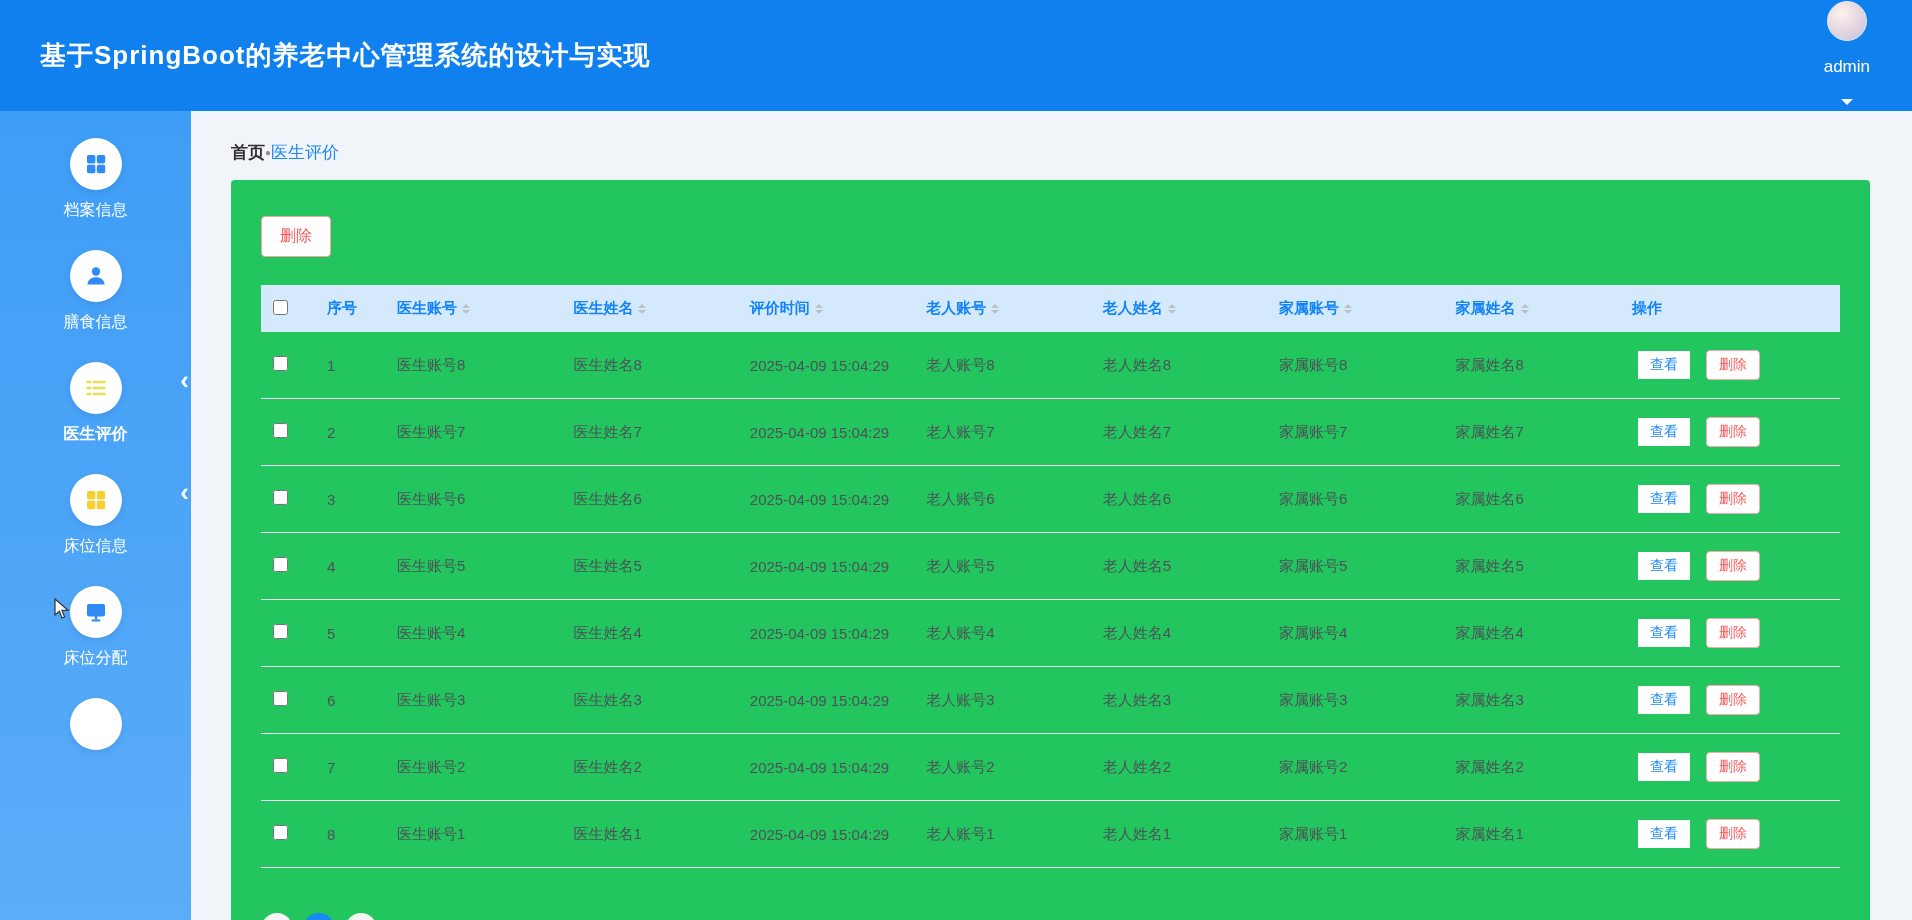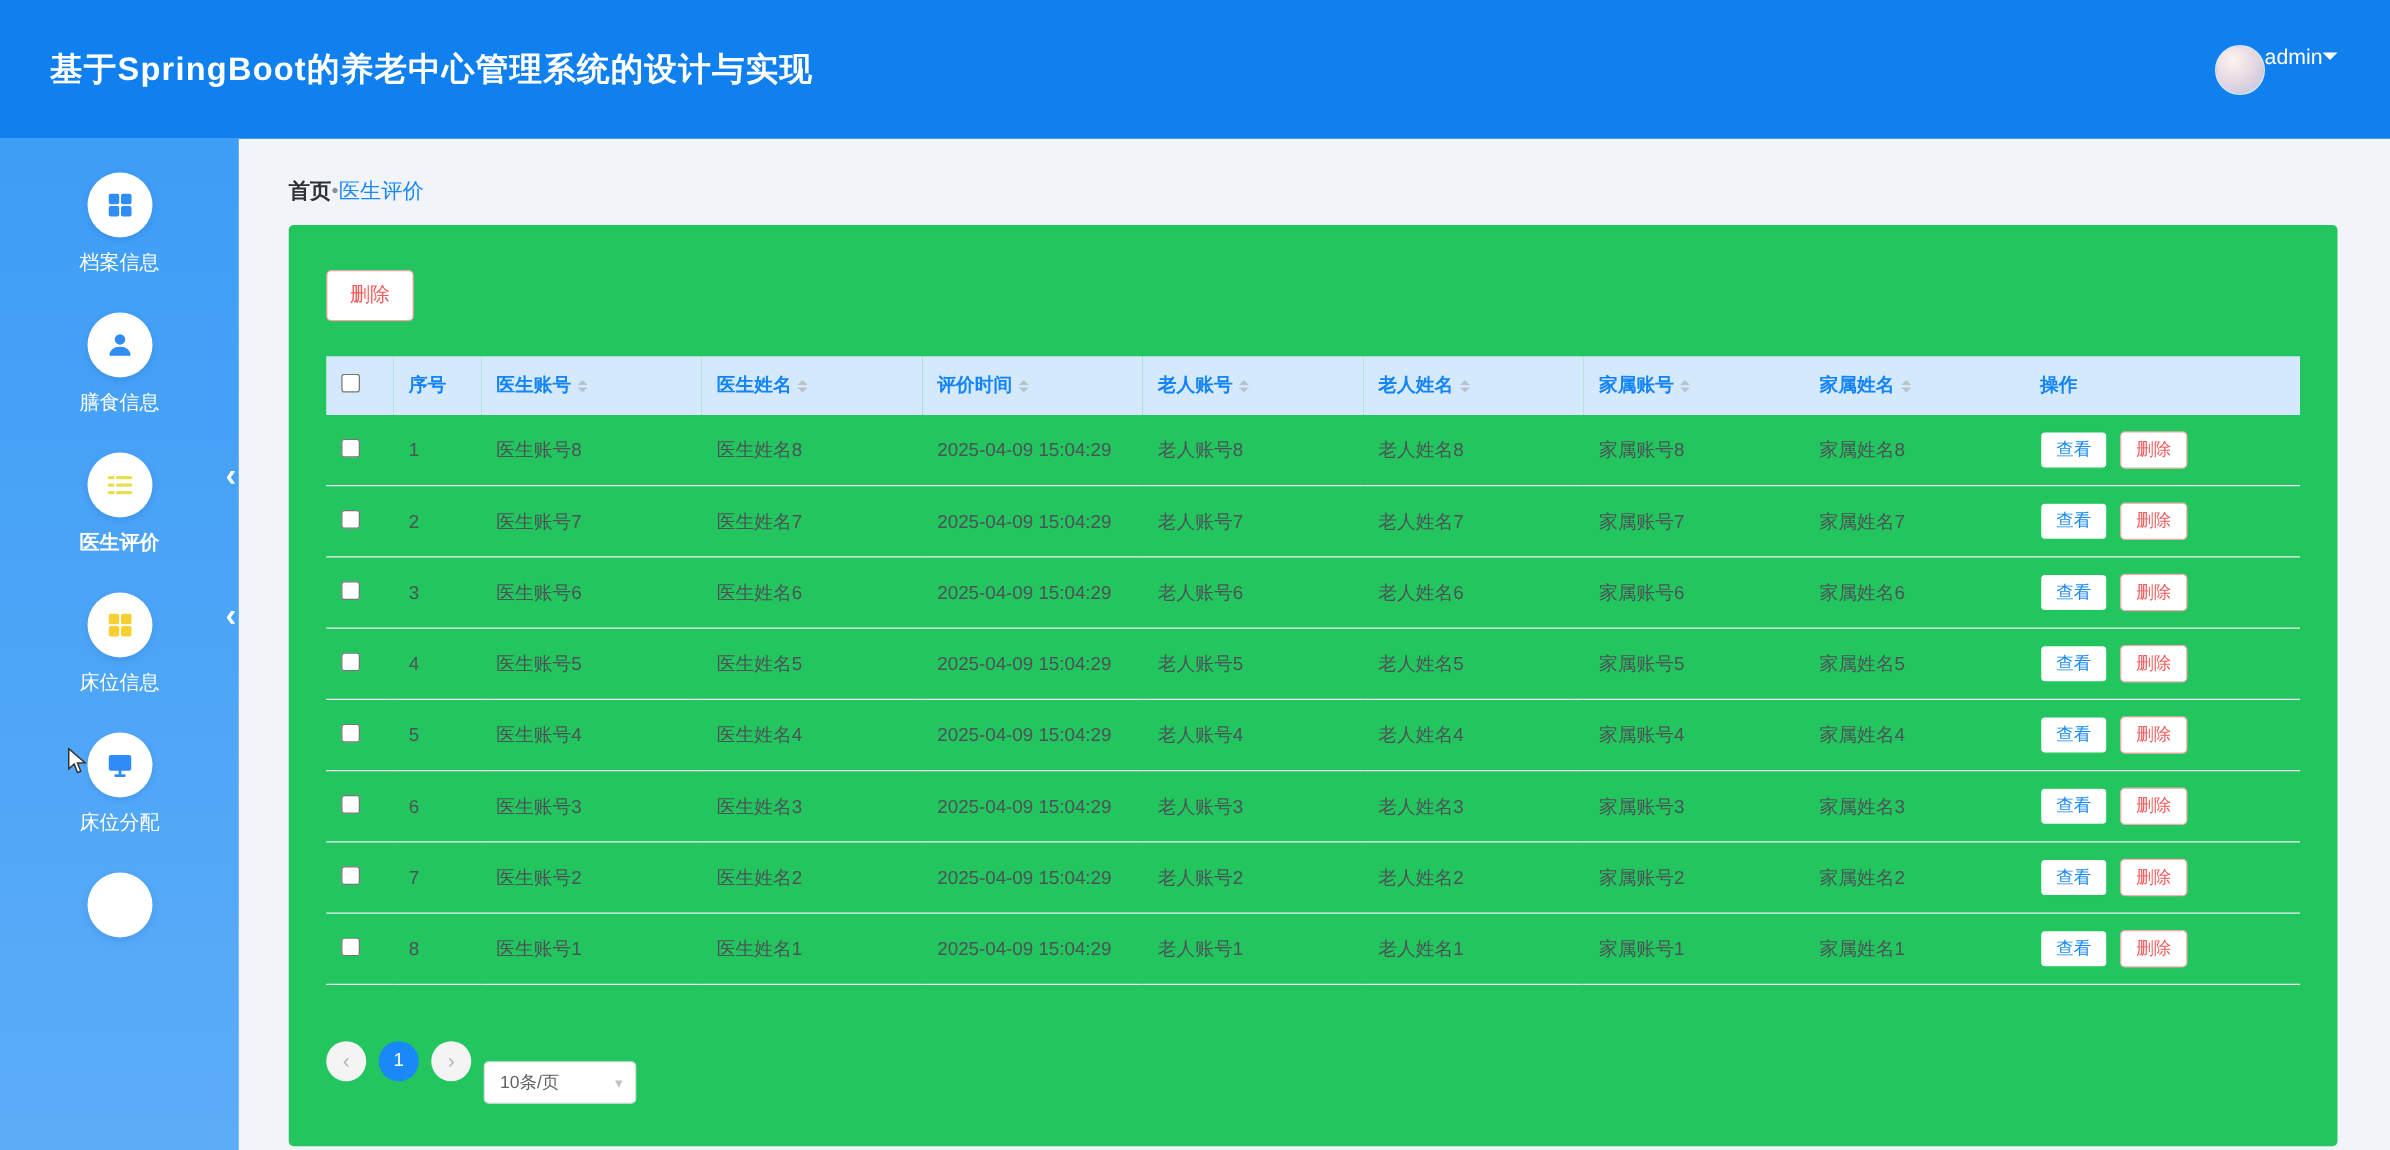--- a/index.html
+++ b/index.html
@@ -7,21 +7,21 @@
   body {
     font-family:"Liberation Sans","DejaVu Sans",sans-serif;
     background:#f1f4f9; position:relative; font-size:15px; color:#606266;
   }
   
   .topbar {
     height:111px; background:#1180ef; display:flex; align-items:center;
     justify-content:space-between; padding:0 42px 0 40px;
   }
   .topbar .title { color:#ffffff; font-size:26px; font-weight:bold; letter-spacing:1px; }
-  .user-menu { display:flex; align-items:flex-start; gap:0; cursor:pointer; }
+  .user-menu { display:flex; align-items:center; gap:16px; cursor:pointer;flex-direction:column; }
   .avatar {
     width:40px; height:40px; border-radius:50%;
     background:radial-gradient(circle at 35% 30%, #fdf3ef 0%, #e8d9e2 45%, #b9c4dd 100%);
     border:1px solid #dfeafc;
   }
   .username { color:#ffffff; font-size:17px; }
   .caret-down {
     width:0; height:0; border:6px solid transparent; border-top-color:#ffffff;
     margin-top:6px;
   }
@@ -74,21 +74,21 @@
   tbody td {
     padding:13px 12px; font-size:15px; color:#4d5257;
     border-bottom:1px solid #eef1f6; white-space:nowrap;
   }
   input[type=checkbox] { width:15px; height:15px; cursor:pointer; }
   .sort { display:inline-flex; flex-direction:column; margin-left:5px; vertical-align:middle; }
   .sort span { width:0; height:0; border:4px solid transparent; }
   .sort .up   { border-bottom-color:#b9c2cc; margin-bottom:2px; }
   .sort .down { border-top-color:#b9c2cc; }
   .btn-view {
-    background:#ffffff; color:#1989fa; border:1px solid #22c55e; border-radius:4px;
+    background:#ffffff; color:#1989fa; border:6px solid #22c55e; border-radius:4px;
     padding:5px 12px; font-size:14px; cursor:pointer;
   }
   .btn-del {
     background:#ffffff; color:#f25b5b; border:1px solid #f3abab; border-radius:4px;
     padding:5px 12px; font-size:14px; cursor:pointer; margin-left:10px;
   }
   
   .pagination { display:flex; align-items:center; gap:10px; margin-top:26px; }
   .page-btn {
     width:32px; height:32px; border-radius:50%; background:#f4f4f5;

